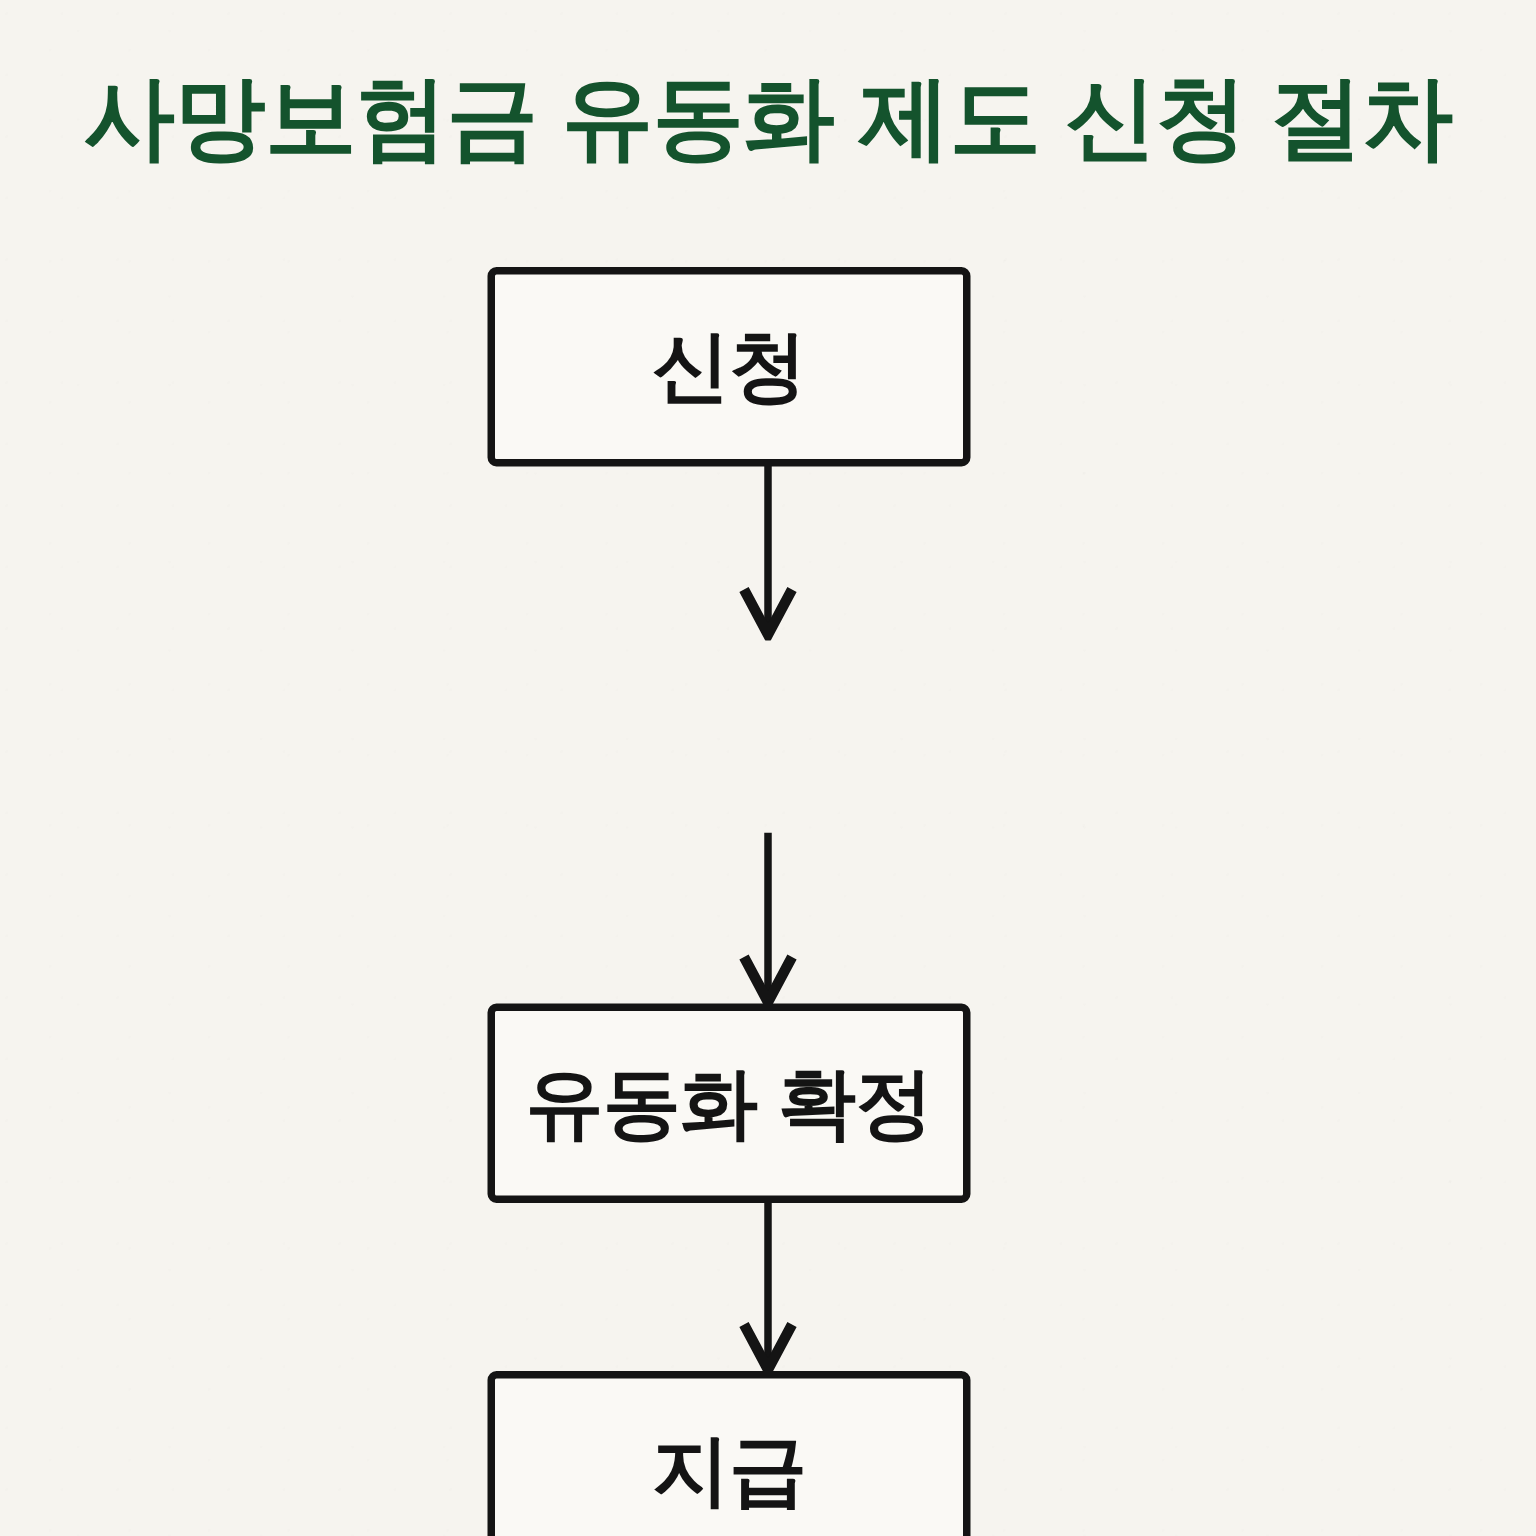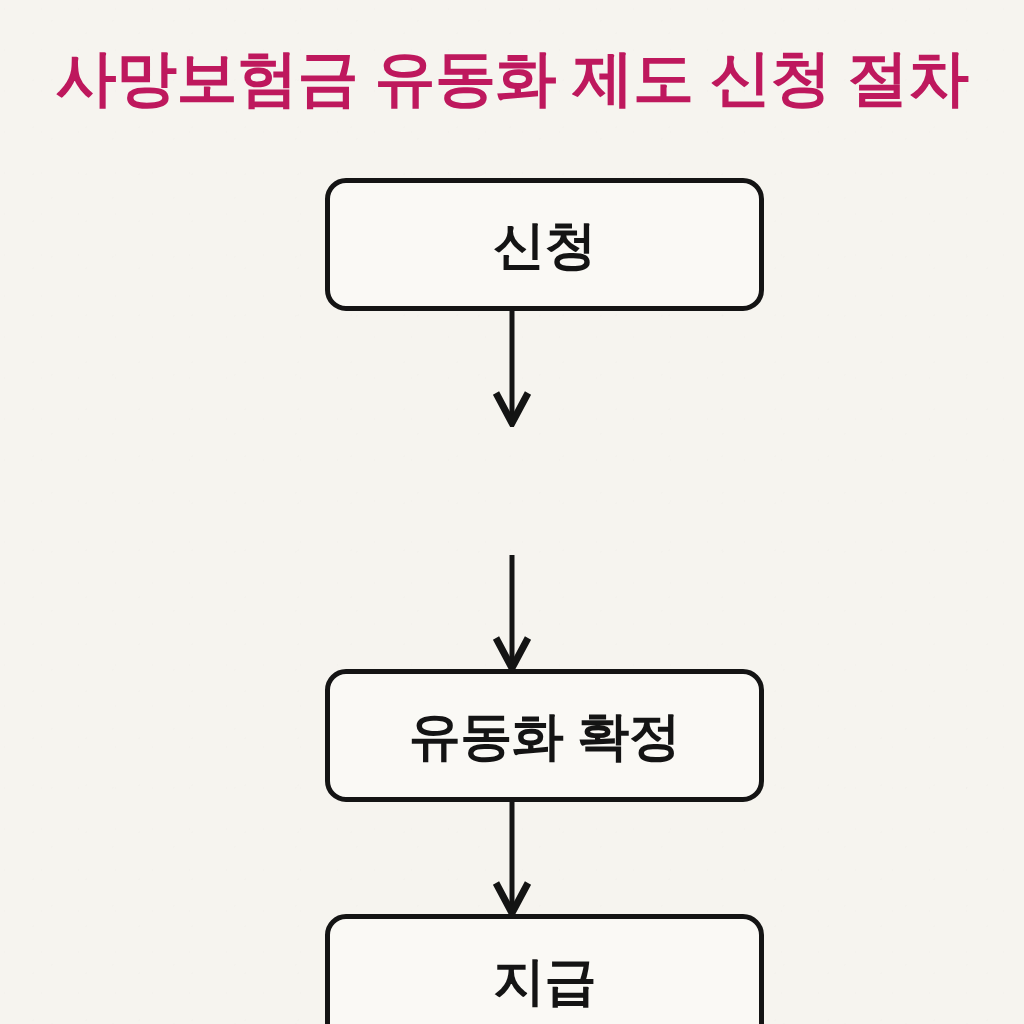--- a/index.html
+++ b/index.html
@@ -39,33 +39,33 @@
   
   .title {
     position: absolute;
     left: 0;
     top: 46px;
     width: 1024px;
     text-align: center;
     font-size: 61px;
     font-weight: 700;
     letter-spacing: -0.5px;
-    color: #be185d;
+    color: #14532d;
     line-height: 1.05;
     white-space: nowrap;
   }
 
   
   .node {
     position: absolute;
     left: 325px;
-    width: 439px;
+    width: 322px;
     box-sizing: border-box;
     border: 5px solid #141414;
-    border-radius: 21px;
+    border-radius: 6px;
     background: #faf9f5;
     display: flex;
     align-items: center;
     justify-content: center;
   }
   .node-label {
     font-size: 52px;
     font-weight: 700;
     color: #141414;
     letter-spacing: -0.5px;

